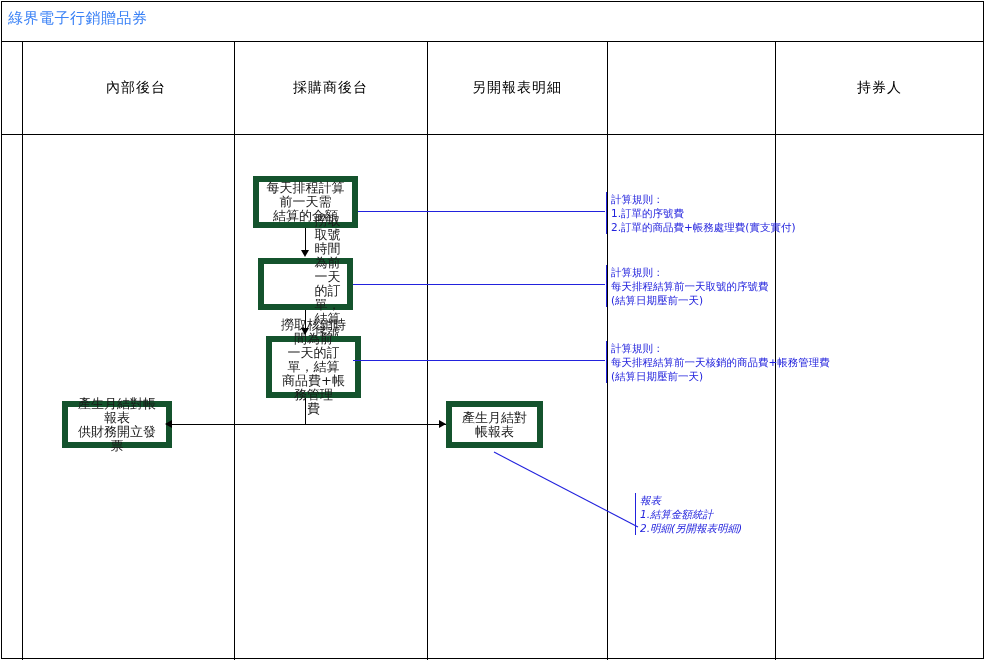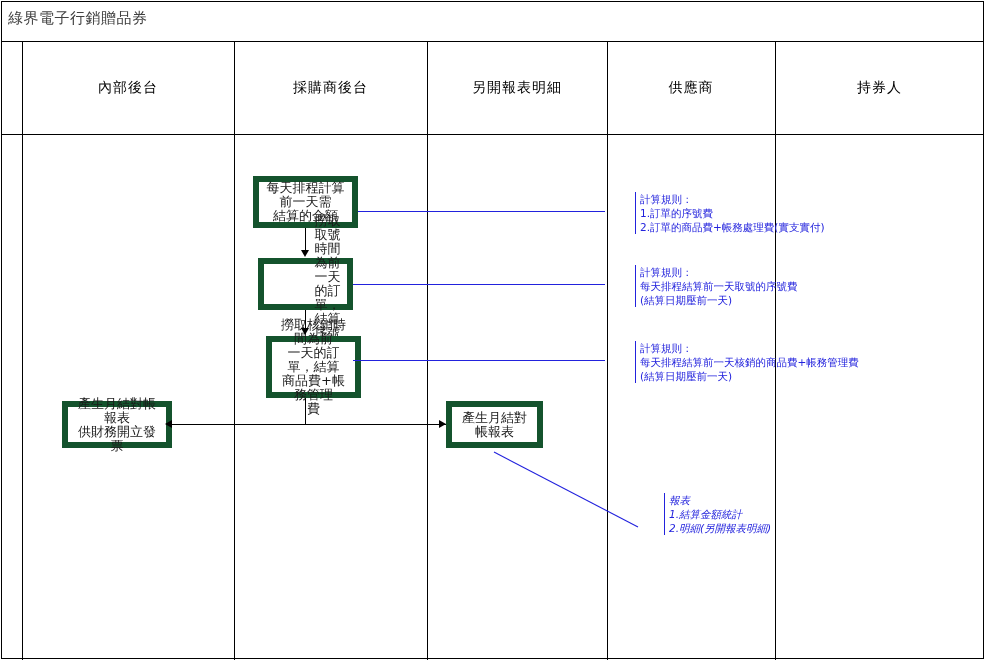--- a/index.html
+++ b/index.html
@@ -35,21 +35,21 @@
     width: 983px;
     height: 41px;
     border-bottom: 1.5px solid #000000;
     box-sizing: border-box;
   }
   .title-text {
     position: absolute;
     left: 8px;
     top: 9px;
     font-size: 15px;
-    color: #404040;
+    color: #3b82f6;
     letter-spacing: 0.5px;
     white-space: nowrap;
   }
   
   .header-row-line {
     position: absolute;
     left: 1px;
     top: 134px;
     width: 983px;
     height: 0;
@@ -125,21 +125,20 @@
   }
   
   .note {
     position: absolute;
     font-size: 10.5px;
     line-height: 14px;
     color: #2222dd;
     white-space: nowrap;
     padding-left: 4px;
     border-left: 1.3px solid #2222dd;
-    margin-left: 29px;
   }
   .note-line {
     position: absolute;
     height: 0;
     border-top: 1.1px solid #2222dd;
   }
   .note-diag {
     position: absolute;
     overflow: visible;
     pointer-events: none;
@@ -156,24 +155,23 @@
   <div class="title-text">綠界電子行銷贈品券</div>
 
   <div class="header-row-line"></div>
 
   <div class="lane-divider" style="left:22px;"></div>
   <div class="lane-divider" style="left:234px;"></div>
   <div class="lane-divider" style="left:427px;"></div>
   <div class="lane-divider" style="left:607px;"></div>
   <div class="lane-divider" style="left:775px;"></div>
 
-  <div class="lane-header" style="left:22px;  width:212px;">內部後台</div>
+  <div class="lane-header" style="left:22px;  width:212px;padding-left:8px;">內部後台</div>
   <div class="lane-header" style="left:234px; width:193px;">採購商後台</div>
   <div class="lane-header" style="left:427px; width:180px;">另開報表明細</div>
-  <div class="lane-header" style="left:607px; width:168px;">供應商</div>
   <div class="lane-header" style="left:775px; width:209px;">持券人</div>
 
   <div class="node" style="left:253px; top:176px; width:105px; height:52px;">
     <span>每天排程計算前一天需<br>結算的金額</span>
   </div>
 
   <div class="node" style="left:258px; top:258px; width:95px; height:52px;padding-left:48px;">
     <span>撈取取號時間為前<br>一天的訂單，結算<br>序號費</span>
   </div>
 

